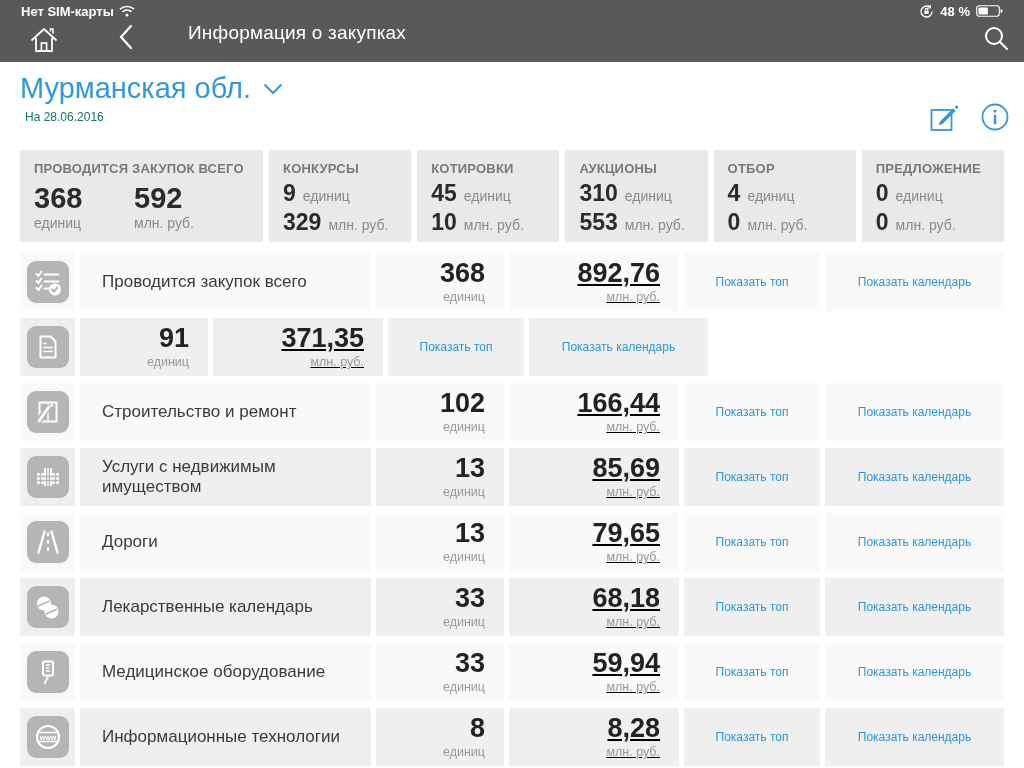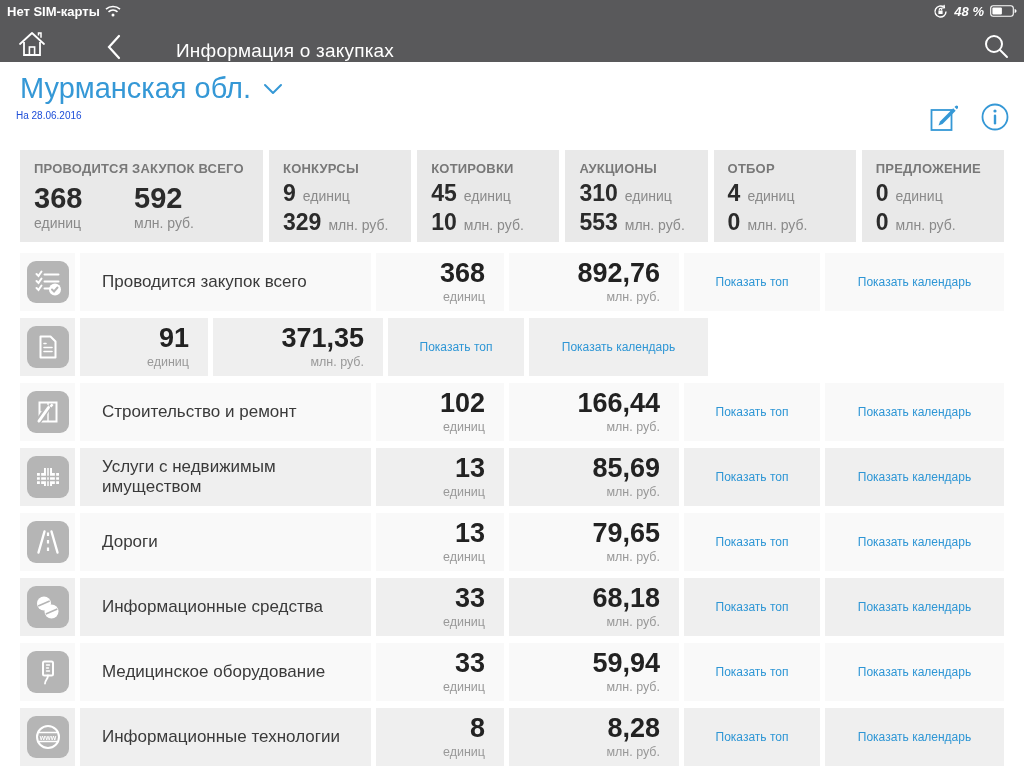--- a/index.html
+++ b/index.html
@@ -2,36 +2,36 @@
 <html><head>
 <meta charset="utf-8">
 <style>
   * { margin:0; padding:0; box-sizing:border-box; }
   html,body { width:1024px; height:768px; overflow:hidden; background:#fff;
               font-family:"Liberation Sans","DejaVu Sans",sans-serif; }
 
   
   .topbars { position:absolute; top:0; left:0; width:1024px; height:62px; background:#59595b; }
   .statusbar { position:relative; height:22px; display:flex; align-items:center;
-               padding:0 7px; color:#fff; font-size:13px; font-weight:600; }
+               padding:0 21px; color:#fff; font-size:13px; font-weight:600; }
   .sb-left { display:flex; align-items:center; gap:5px; }
   .sb-time { position:absolute; left:0; right:0; text-align:center; }
-  .sb-right { margin-left:auto; display:flex; align-items:center; gap:6px; z-index:1;font-style:italic; }
-  .navbar { position:relative; height:40px; display:flex; align-items:flex-end; padding:0 14px; color:#fff;gap:37px; }
+  .sb-right { margin-left:auto; display:flex; align-items:center; gap:6px; z-index:1; }
+  .navbar { position:relative; height:40px; display:flex; align-items:flex-start; padding:0 26px; color:#fff;gap:37px; }
   .nav-title { font-size:19px; font-weight:400; margin-left:12px; letter-spacing:.2px; }
   .nav-btn { display:flex; align-items:center; justify-content:center; cursor:pointer; }
   .home-btn { width:36px; height:36px; }
   .back-btn { width:26px; height:30px; margin-left:14px; }
   .search-btn { position:absolute; right:12px; width:32px; height:32px; }
 
   
   .pagehead { position:absolute; top:62px; left:0; width:1024px; height:88px; background:#fff; }
   .region { position:absolute; left:20px; top:10px; display:flex; align-items:center; gap:12px;
             color:#3598d6; font-size:29px; cursor:pointer;justify-content:flex-end; }
-  .date { position:absolute; left:16px; top:48px; color:#1d4ed8; font-size:10px; }
+  .date { position:absolute; left:25px; top:48px; color:#0f766e; font-size:12px; }
   .head-actions { position:absolute; right:14px; top:40px; display:flex; align-items:center; gap:22px; }
 
   
   .summary { position:absolute; top:150px; left:20px; width:984px; height:92px; display:flex; gap:6px; }
   .card { background:#e9e9e9; flex:1 1 0; padding:11px 8px 0 14px; overflow:hidden; }
   .card.wide { flex:0 0 243px; }
   .card-label { color:#787878; font-size:13px; font-weight:700; letter-spacing:.2px; white-space:nowrap; }
   .card-groups { display:flex; margin-top:7px; }
   .cg { width:100px; }
   .cg .num { font-size:29px; font-weight:700; color:#2b2b2b; line-height:1.1; }
@@ -43,21 +43,21 @@
   
   .table { position:absolute; top:253px; left:20px; width:984px; }
   .row { display:flex; gap:5px; height:58px; margin-bottom:7px; --rowbg:#f9f9f9; }
   .row.dark { --rowbg:#efefef; }
   .cell { background:var(--rowbg); height:58px; }
   .icon-cell { flex:0 0 55px; display:flex; align-items:center; justify-content:center; }
   .tile { width:42px; height:42px; background:#b5b5b5; border-radius:9px;
           display:flex; align-items:center; justify-content:center; }
   .label-cell { flex:1 1 auto; display:flex; align-items:center; padding-left:22px;
                 font-size:17px; color:#3a3a3a; }
-  .num-cell { flex:0 0 128px; } .money-cell { flex:0 0 170px; }
+  .num-cell { flex:0 0 128px; } .money-cell { flex:0 0 170px;text-decoration:underline; }
   .num-cell, .money-cell { display:flex; flex-direction:column; justify-content:center;
                            align-items:flex-end; padding-right:19px; }
   .big { font-size:27px; font-weight:700; color:#222; line-height:1; }
   .small { font-size:12.5px; color:#999; margin-top:3px; }
   .link-cell { display:flex; align-items:center; justify-content:center;
                color:#2e96d5; font-size:12px; cursor:pointer; white-space:nowrap; }
   .link-top { flex:0 0 136px; } .link-cal { flex:0 0 179px; }
 
   svg { display:block; }
 </style>
@@ -394,21 +394,21 @@
         <div class="tile">
       <svg width="27" height="27" viewBox="0 0 27 27">
         <circle cx="10" cy="9.5" r="7" fill="#fff"></circle>
         <path d="M4.2 12l11.5-5" stroke="#b5b5b5" stroke-width="1.6" fill="none"></path>
         <circle cx="17.5" cy="17.5" r="7" fill="#fff"></circle>
         <path d="M11.8 20l11.5-5" stroke="#b5b5b5" stroke-width="1.6" fill="none"></path>
       </svg>
     </div>
       </div>
     <div class="cell label-cell">
-        <span>Информационные средства</span>
+        <span>Лекарственные календарь</span>
       </div>
     <div class="cell num-cell">
         <div class="big">33</div>
         <div class="small">единиц</div>
       </div>
     <div class="cell money-cell">
         <div class="big">68,18</div>
         <div class="small">млн. руб.</div>
       </div>
     <div class="cell link-cell link-top">

